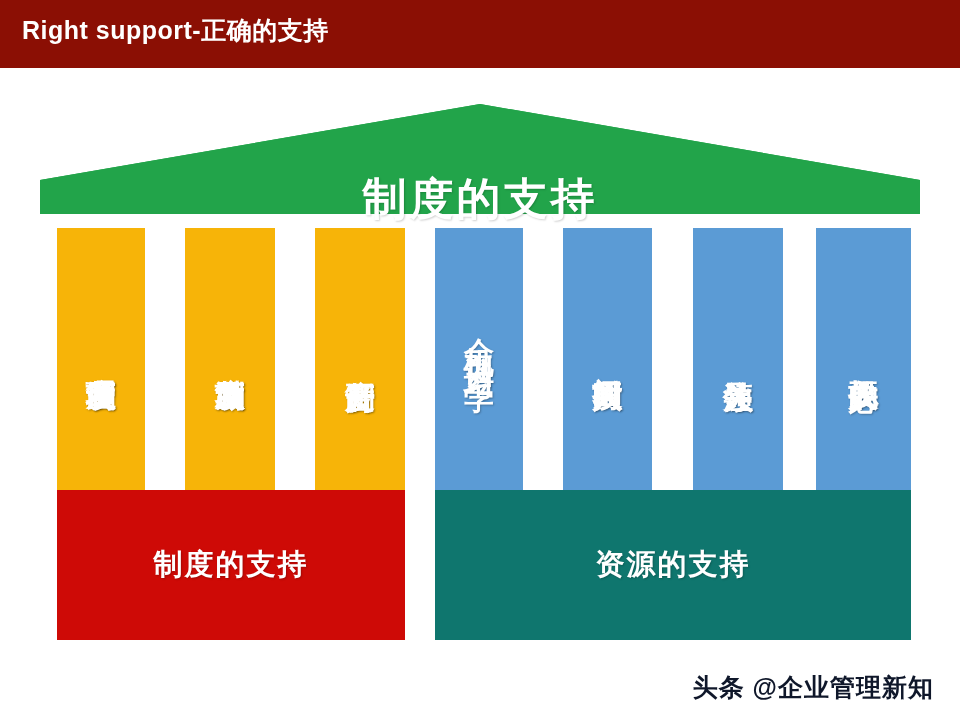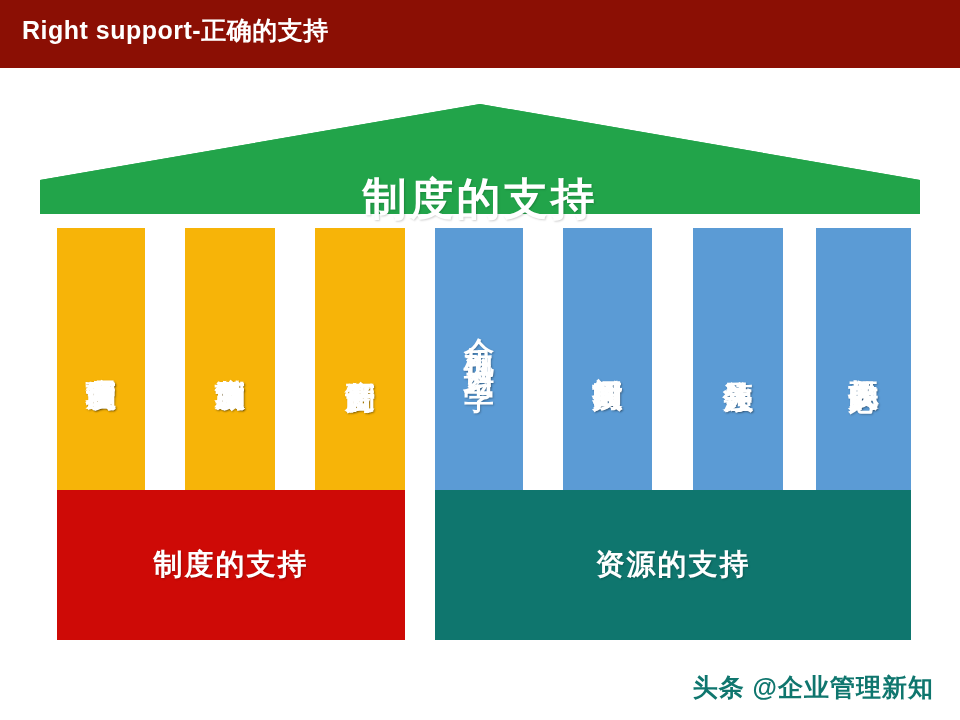--- a/index.html
+++ b/index.html
@@ -128,21 +128,21 @@
     text-shadow: 1px 1px 2px rgba(0,0,0,0.22);
   }
 
   
   #watermark {
     position: absolute;
     right: 26px;
     bottom: 16px;
     font-size: 25px;
     font-weight: bold;
-    color: #0f766e;
+    color: #0f172a;
     letter-spacing: 1px;
     white-space: nowrap;
   }
 </style>
 </head>
 <body>
 
 <div id="title-bar">
   <div id="title-text">Right support-正确的支持</div>
 </div>

